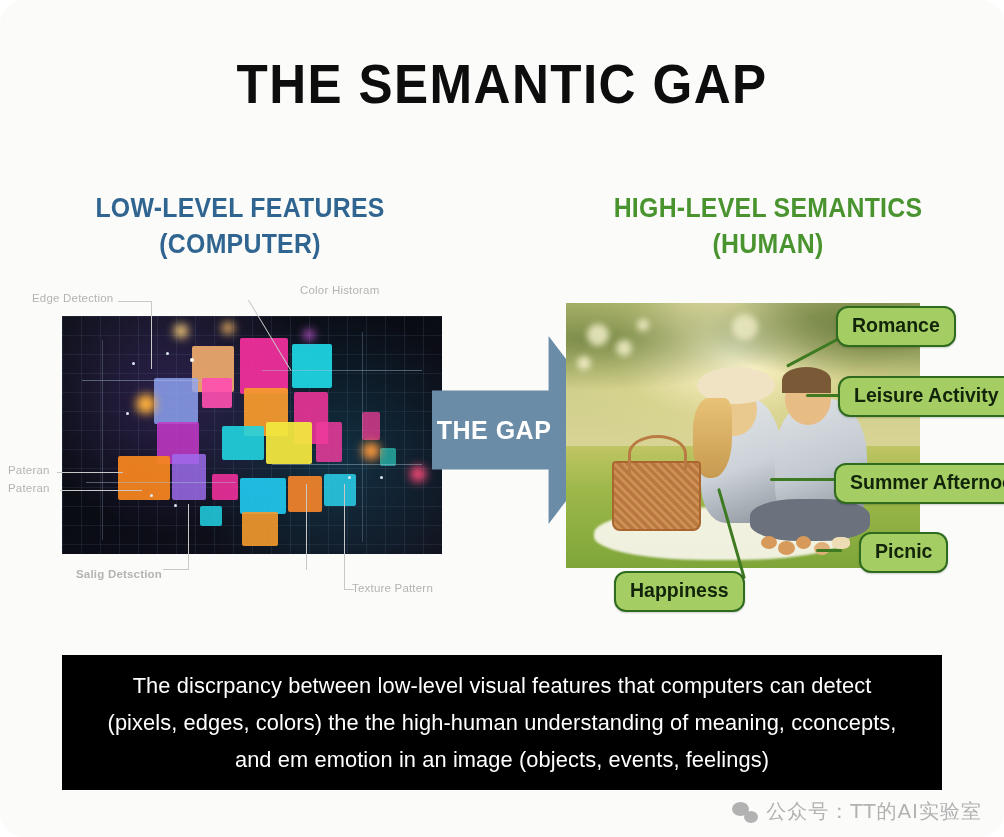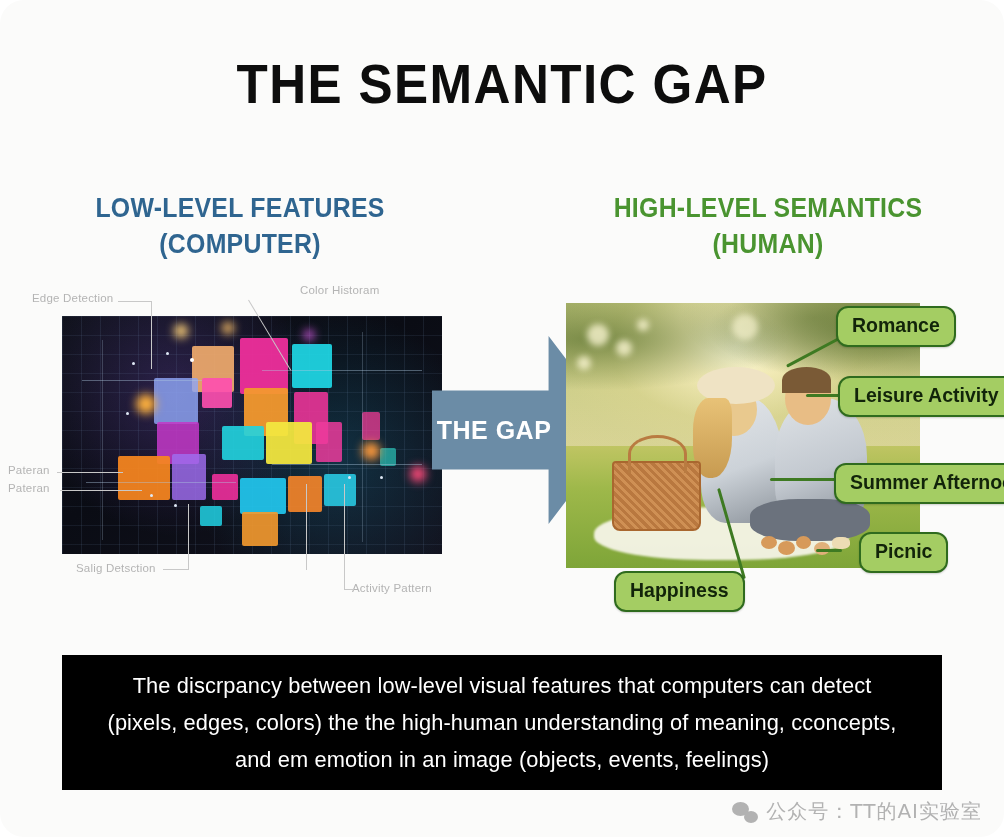--- a/index.html
+++ b/index.html
@@ -374,25 +374,25 @@
     <div class="lead-line" style="left:151px;top:21px;width:1px;height:68px;"></div>
 
     <div class="lead-label" style="left:300px;top:4px;">Color Historam</div>
     <div class="lead-line" style="left:248px;top:20px;width:1px;height:82px;transform:rotate(-31deg);transform-origin:top;"></div>
 
     <div class="lead-label" style="left:8px;top:184px;">Pateran</div>
     <div class="lead-label" style="left:8px;top:202px;">Pateran</div>
     <div class="lead-line" style="left:57px;top:192px;width:66px;height:1px;"></div>
     <div class="lead-line" style="left:60px;top:210px;width:82px;height:1px;"></div>
 
-    <div class="lead-label" style="left:76px;top:282px;">Salig Detsction</div>
+    <div class="lead-label" style="left:76px;top:288px;font-weight:bold;">Salig Detsction</div>
     <div class="lead-line" style="left:163px;top:289px;width:26px;height:1px;"></div>
     <div class="lead-line" style="left:188px;top:224px;width:1px;height:66px;"></div>
 
-    <div class="lead-label" style="left:352px;top:302px;">Activity Pattern</div>
+    <div class="lead-label" style="left:352px;top:302px;">Texture Pattern</div>
     <div class="lead-line" style="left:344px;top:309px;width:10px;height:1px;"></div>
     <div class="lead-line" style="left:344px;top:204px;width:1px;height:106px;"></div>
     <div class="lead-line" style="left:306px;top:204px;width:1px;height:86px;"></div>
   </div>
 
   <div id="gap-arrow">
     <div class="arrow-shape"></div>
     <div class="arrow-text">THE GAP</div>
   </div>
 

